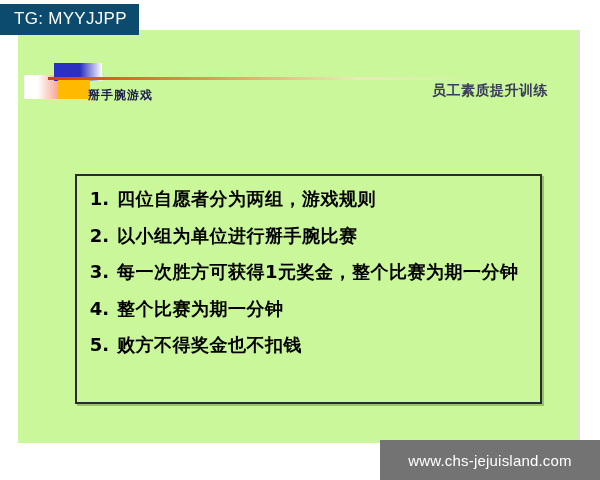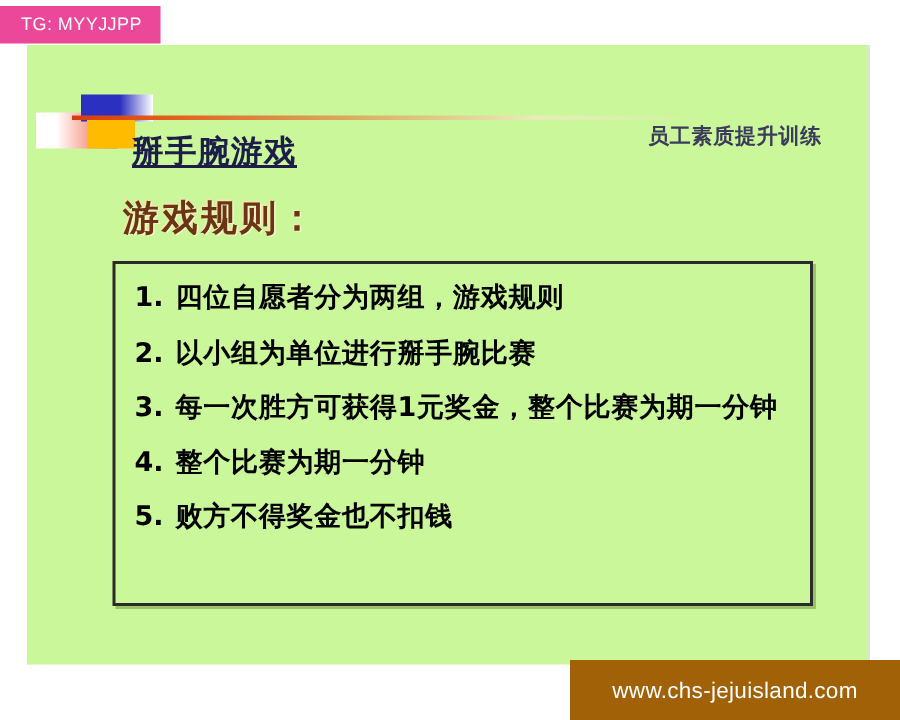--- a/index.html
+++ b/index.html
@@ -93,27 +93,26 @@
     width: 500px;
     height: 3px;
     background: linear-gradient(to right, #d83a10 0%, #e2621f 14%, #d9a55a 35%, #e9ecb9 62%, rgba(202,247,154,0) 85%);
   }
 
   
   #slide-title {
     position: absolute;
     left: 70px;
     top: 57px;
-    font-size: 21px;
+    font-size: 12px;
     font-weight: bold;
     color: #1d1d4a;
     letter-spacing: 1px;
     font-family: "DejaVu Sans", "Liberation Sans", sans-serif;
     white-space: nowrap;
-    text-decoration: underline;
   }
   #header-right-label {
     position: absolute;
     right: 30px;
     top: 52px;
     font-size: 14px;
     font-weight: bold;
     color: #3b3b5c;
     letter-spacing: .5px;
     white-space: nowrap;
@@ -172,33 +171,33 @@
     font-weight: bold;
     letter-spacing: .5px;
   }
 
   
   #tg-badge {
     position: absolute;
     left: 0px;
     top: 4px;
     padding: 5px 12px 6px 14px;
-    background: #ec4899;
+    background: #0c4a6e;
     color: #ffffff;
-    font-size: 12px;
+    font-size: 17px;
     letter-spacing: .3px;
     font-family: "Liberation Sans", sans-serif;
   }
   #watermark {
     position: absolute;
     left: 380px;
     top: 440px;
     width: 220px;
     height: 40px;
-    background: #a16207;
+    background: #737373;
     color: #ffffff;
     font-size: 15px;
     display: flex;
     align-items: center;
     justify-content: center;
     letter-spacing: .2px;
     font-family: "Liberation Sans", sans-serif;
   }
 </style>
 </head>
@@ -214,21 +213,20 @@
     <div class="deco-pink"></div>
     <div class="deco-blue"></div>
     <div class="deco-blue-fade"></div>
     <div class="deco-orange"></div>
     <div class="deco-rule"></div>
 
     <div id="slide-title">掰手腕游戏</div>
 
     <div id="header-right-label">员工素质提升训练</div>
 
-    <div id="rules-heading">游戏规则：</div>
 
     <div id="rules-box">
       <ol id="rules-list">
 
         <li class="rule-item">
           <span class="rule-num">1.</span>
           <span class="rule-text">四位自愿者分为两组，游戏规则</span>
         </li>
 
         <li class="rule-item">

